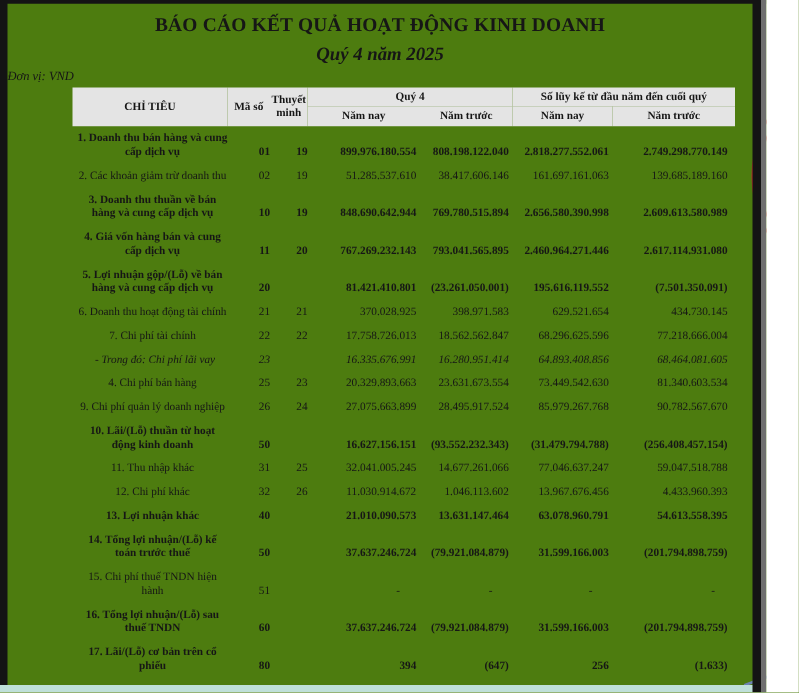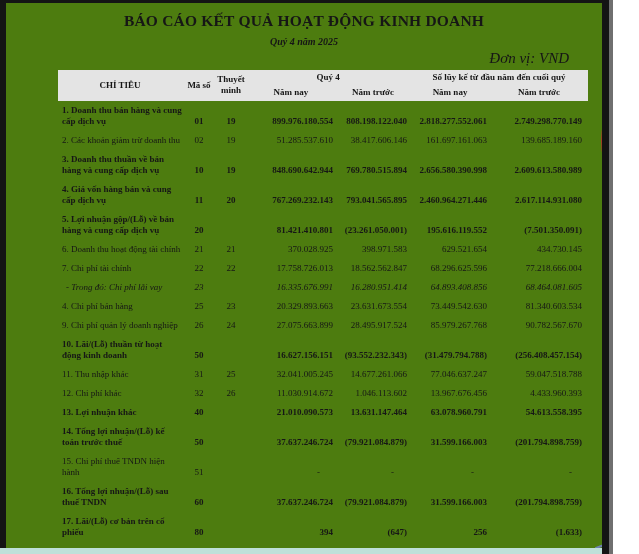--- a/index.html
+++ b/index.html
@@ -11,37 +11,37 @@
   
   .edge-top{position:absolute;top:0;left:0;right:0;height:3px;background:#141414;z-index:6;}
   .edge-left{position:absolute;top:0;left:0;width:6px;height:548px;background:#141414;z-index:6;}
   .edge-right{position:absolute;top:0;right:0;width:11px;height:100%;
     background:linear-gradient(to right,#141414 0 7px,#6f6f6f 7px);z-index:6;}
   .edge-bottom{position:absolute;bottom:0;left:0;right:0;height:6px;background:#bfe0d9;z-index:5;}
 
   .content{position:absolute;left:6px;top:3px;right:11px;bottom:6px;}
 
   .title{margin-top:9px;text-align:center;font-weight:bold;font-size:15.5px;letter-spacing:.2px;}
-  .subtitle{margin-top:6px;text-align:center;font-weight:bold;font-style:italic;font-size:10px;}
-  .unit{margin-top:3px;text-align:right;padding-right:33px;font-style:italic;font-size:15px;}
+  .subtitle{margin-top:6px;text-align:center;font-weight:bold;font-style:italic;font-size:15px;}
+  .unit{margin-top:3px;text-align:left;padding-right:33px;font-style:italic;font-size:10px;}
 
   table.report{
     margin:3px 0 0 52px;width:530px;border-collapse:collapse;table-layout:fixed;
     font-size:9px;
   }
   col.c-label{width:124px;} col.c-code{width:34px;} col.c-note{width:30px;}
   col.c-q4n{width:90px;} col.c-q4t{width:74px;} col.c-lkn{width:80px;} col.c-lkt{width:98px;}
 
   thead th{
     background:#e4e4e4;font-weight:bold;padding:2px 1px;line-height:1.25;
     vertical-align:middle;text-align:center;font-size:9px;
   }
   tbody td{padding:4px 0;line-height:11px;vertical-align:bottom;}
-  td.lbl{text-align:left;padding-left:4px;}
-  td.ctr{text-align:center;}
+  td.lbl{text-align:center;padding-left:4px;}
+  td.ctr{text-align:right;}
   td.num{text-align:right;}
   td.n1,td.n2,td.n3{padding-right:3px;}
   td.n4{padding-right:6px;}
   td.num.dash{padding-right:16px;}
   tr.bold td{font-weight:bold;}
   tr.italic td{font-style:italic;}
   tr.italic td.lbl{padding-left:8px;margin-left:17px;}
 
   .sign-date{
     position:absolute;left:294px;top:521px;width:330px;text-align:center;

